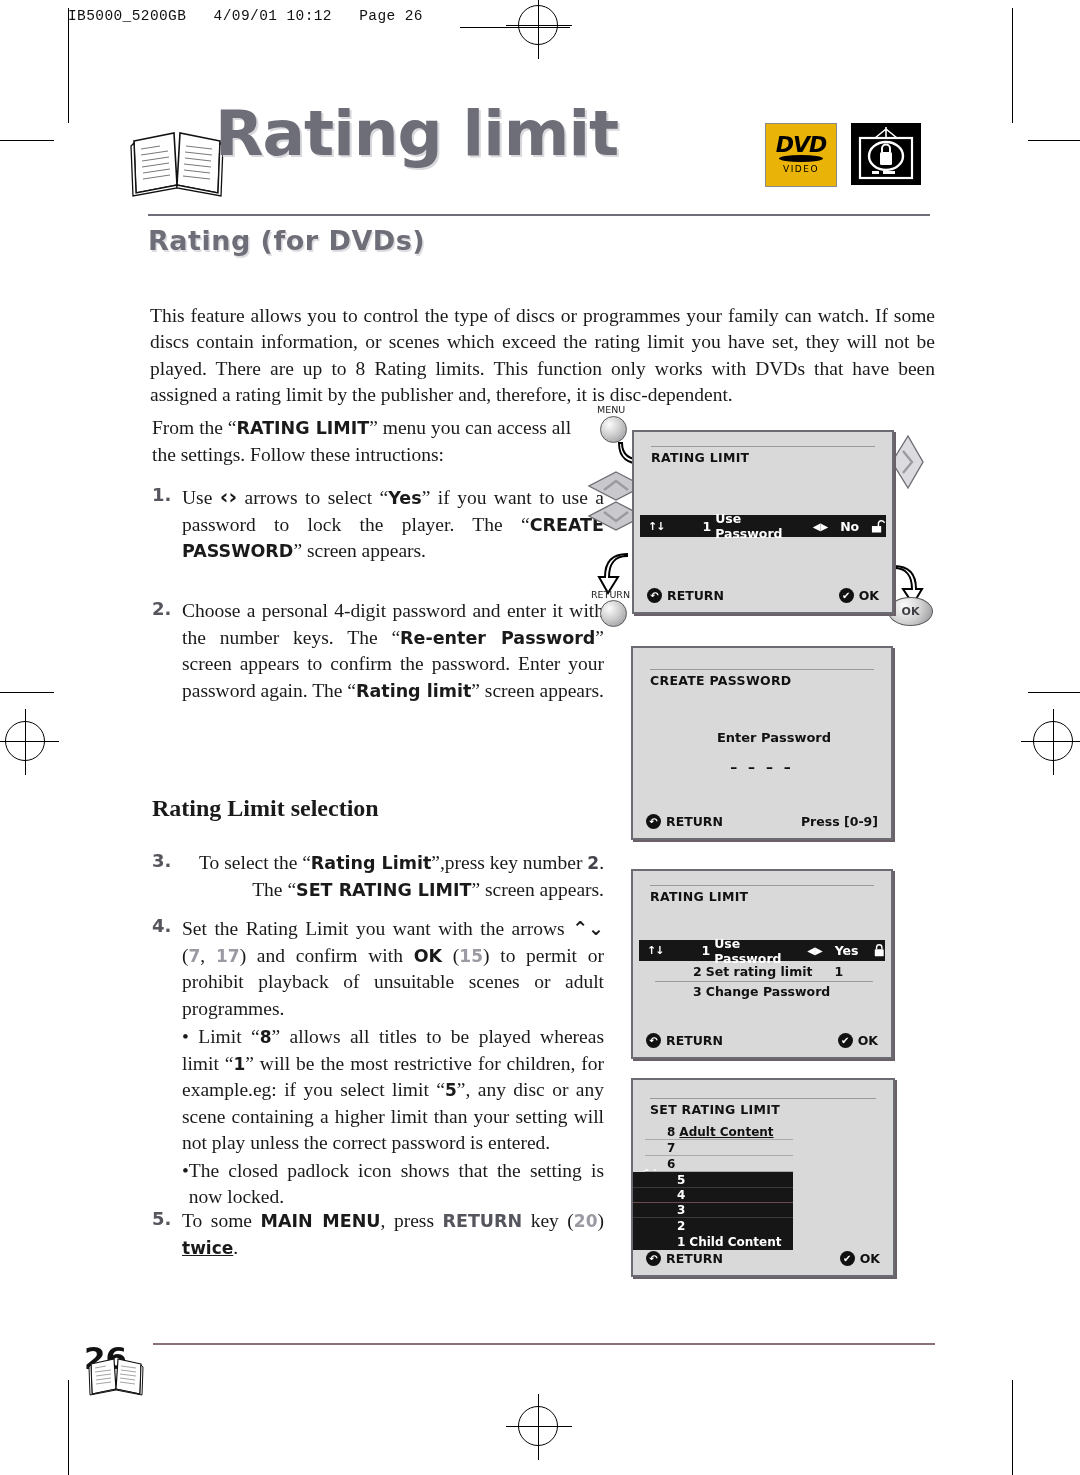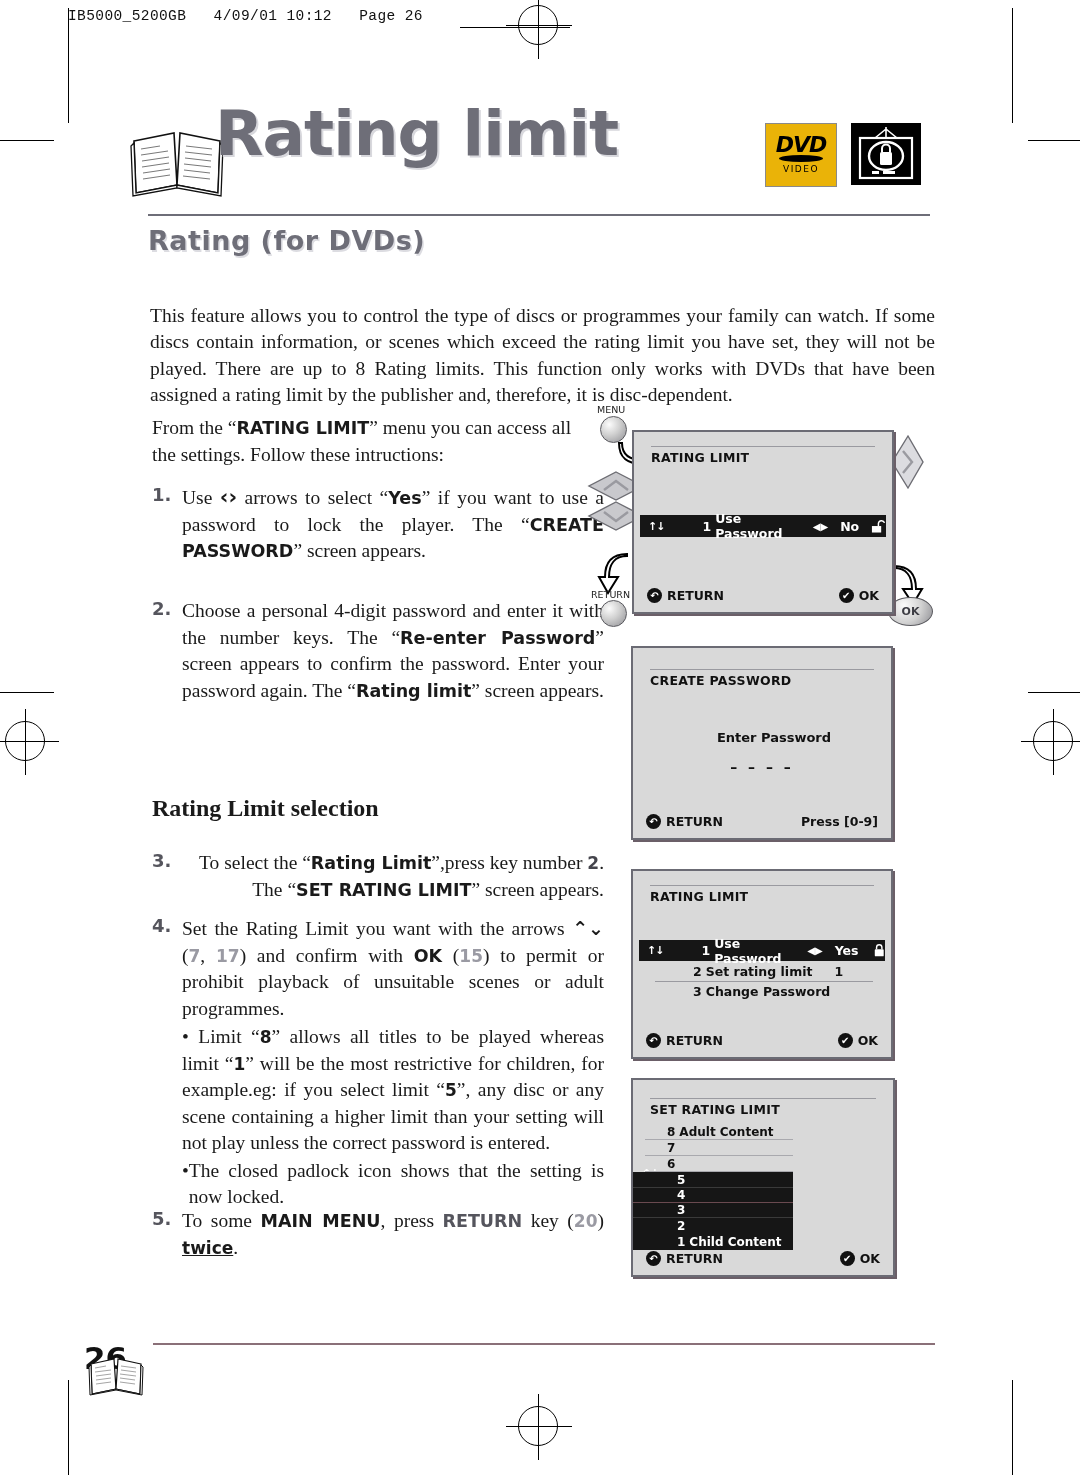--- a/index.html
+++ b/index.html
@@ -336,21 +336,21 @@
 
 <div class="osd" style="left:631px;top:1078px;width:260px;height:195px;">
   <div class="hrule" style="left:17px;top:18px;right:17px;"></div>
   <div class="hdr" style="left:17px;top:22px;">SET RATING LIMIT</div>
 
   <span class="ud" style="position:absolute;left:9px;top:87px;font-family:'DejaVu Sans',sans-serif;font-weight:bold;color:#fff;font-size:11px;letter-spacing:-1px;">↑↓</span>
 
   <div style="position:absolute;left:12px;top:44px;width:148px;">
     <div style="height:15px;display:flex;align-items:center;border-bottom:1px solid #a9a9ae;padding-left:22px;font-family:'DejaVu Sans',sans-serif;font-weight:bold;font-size:12px;color:#111;">
       <span>8</span>
-      <span style="margin-left:4px;">Adult Content</span>
+      <span style="margin-left:4px;text-decoration:underline;">Adult Content</span>
     </div>
     <div style="height:15px;display:flex;align-items:center;border-bottom:1px solid #a9a9ae;padding-left:22px;font-family:'DejaVu Sans',sans-serif;font-weight:bold;font-size:12px;color:#111;">
       <span>7</span>
     </div>
     <div style="height:15px;display:flex;align-items:center;border-bottom:1px solid #a9a9ae;padding-left:22px;font-family:'DejaVu Sans',sans-serif;font-weight:bold;font-size:12px;color:#111;">
       <span>6</span>
     </div>
     <div style="height:16px;display:flex;align-items:center;background:#161616;border-bottom:1px solid #3a3a3a;padding-left:22px;margin-left:-12px;padding-right:0;width:160px;box-sizing:border-box;font-family:'DejaVu Sans',sans-serif;font-weight:bold;font-size:12px;color:#fff;">
       <span style="margin-left:22px;">5</span>
     </div>

